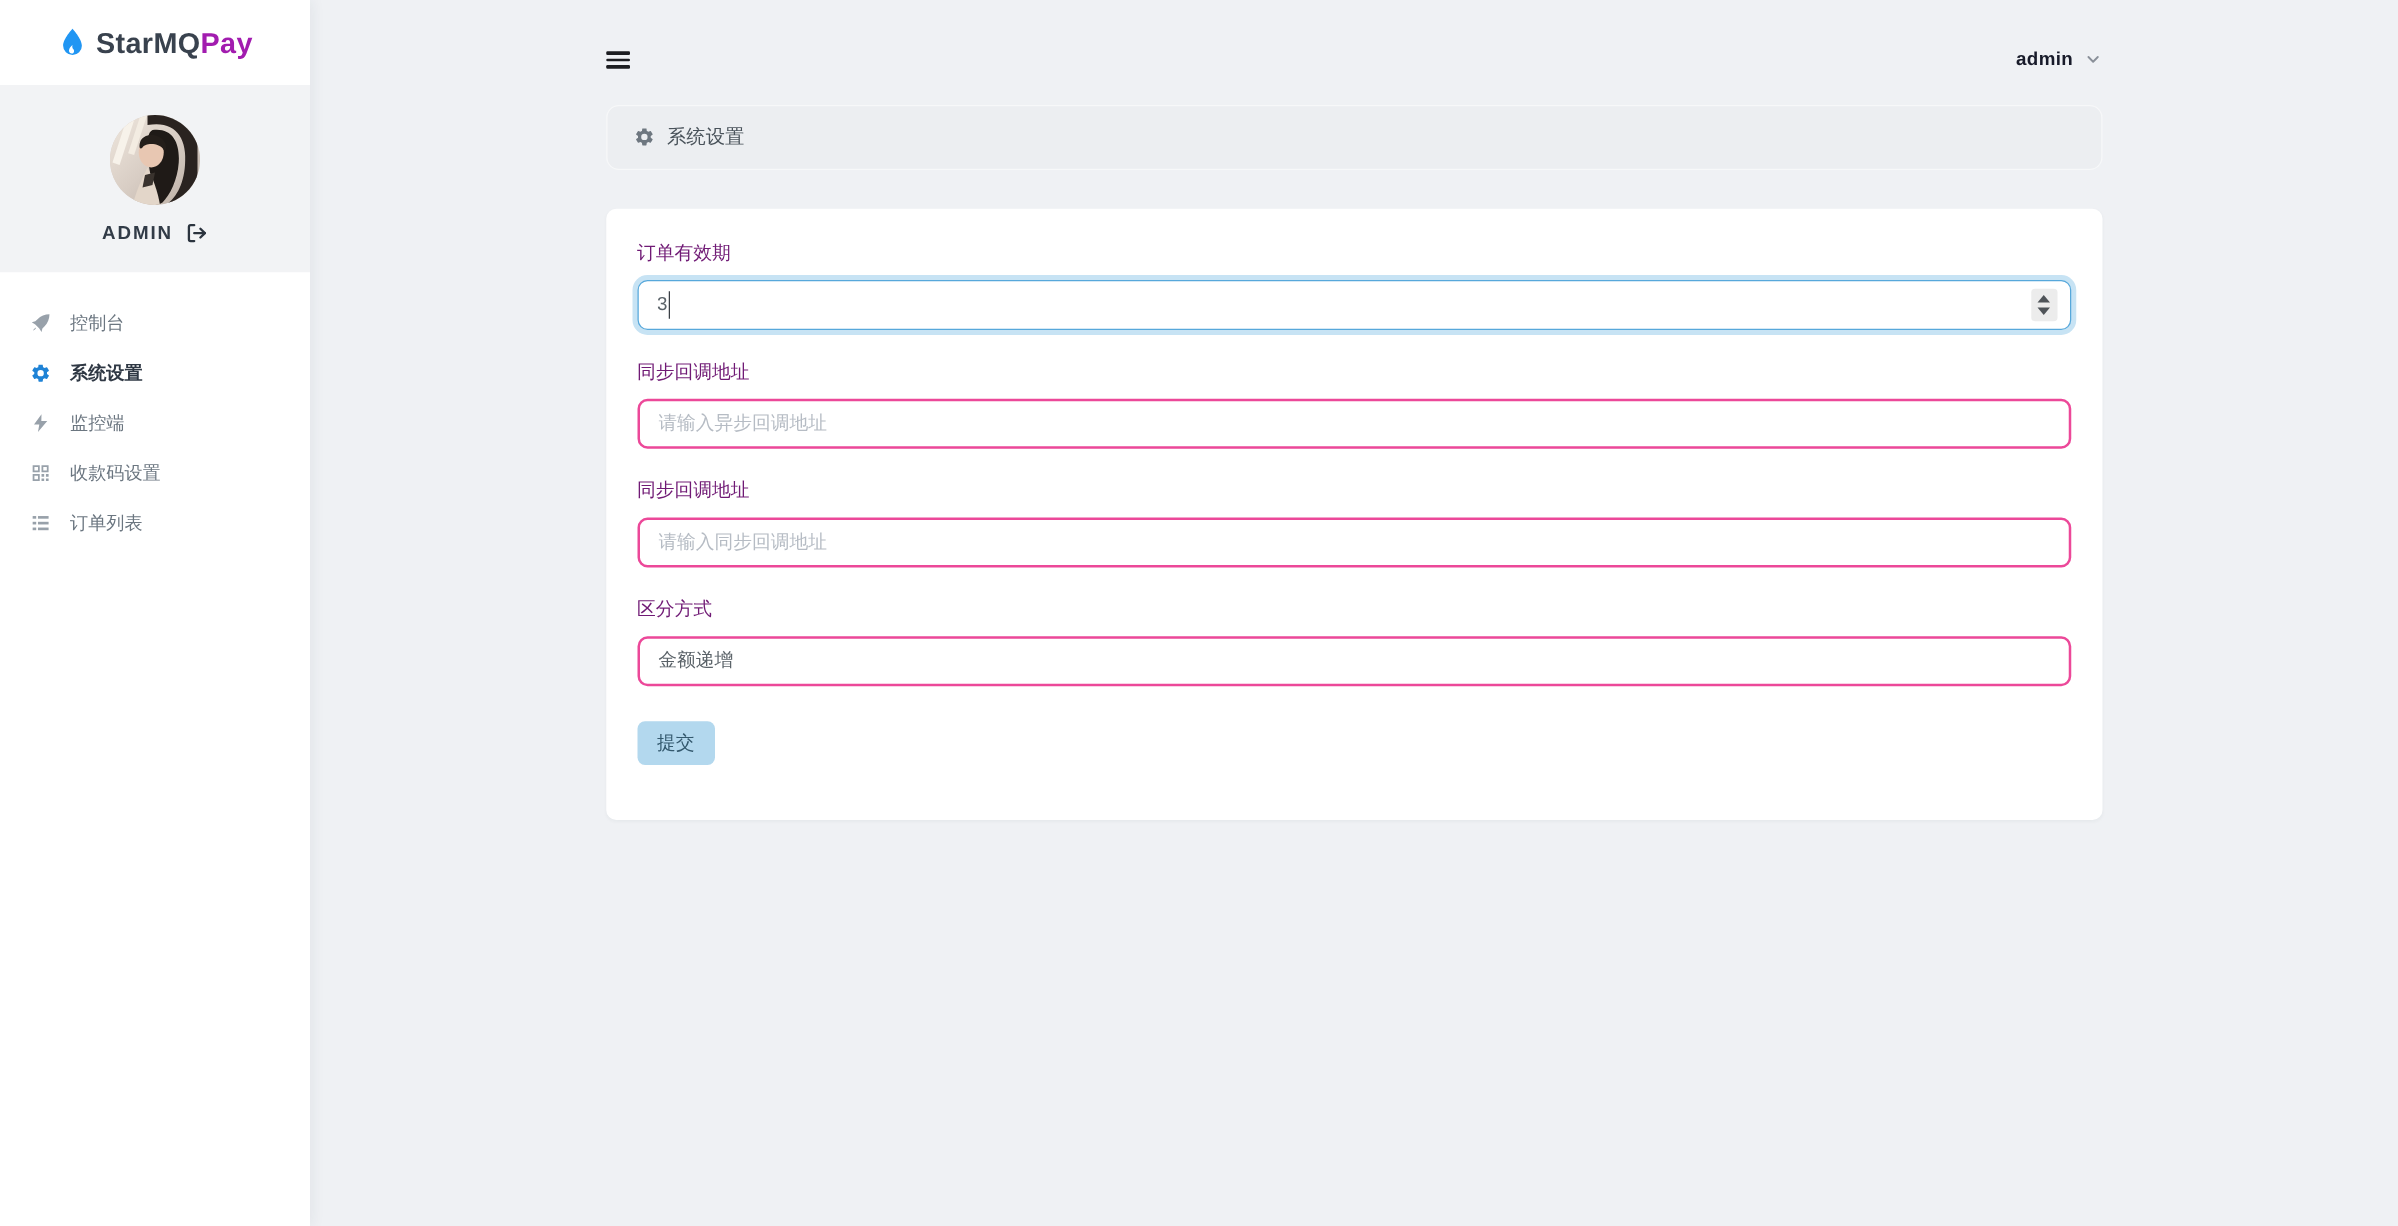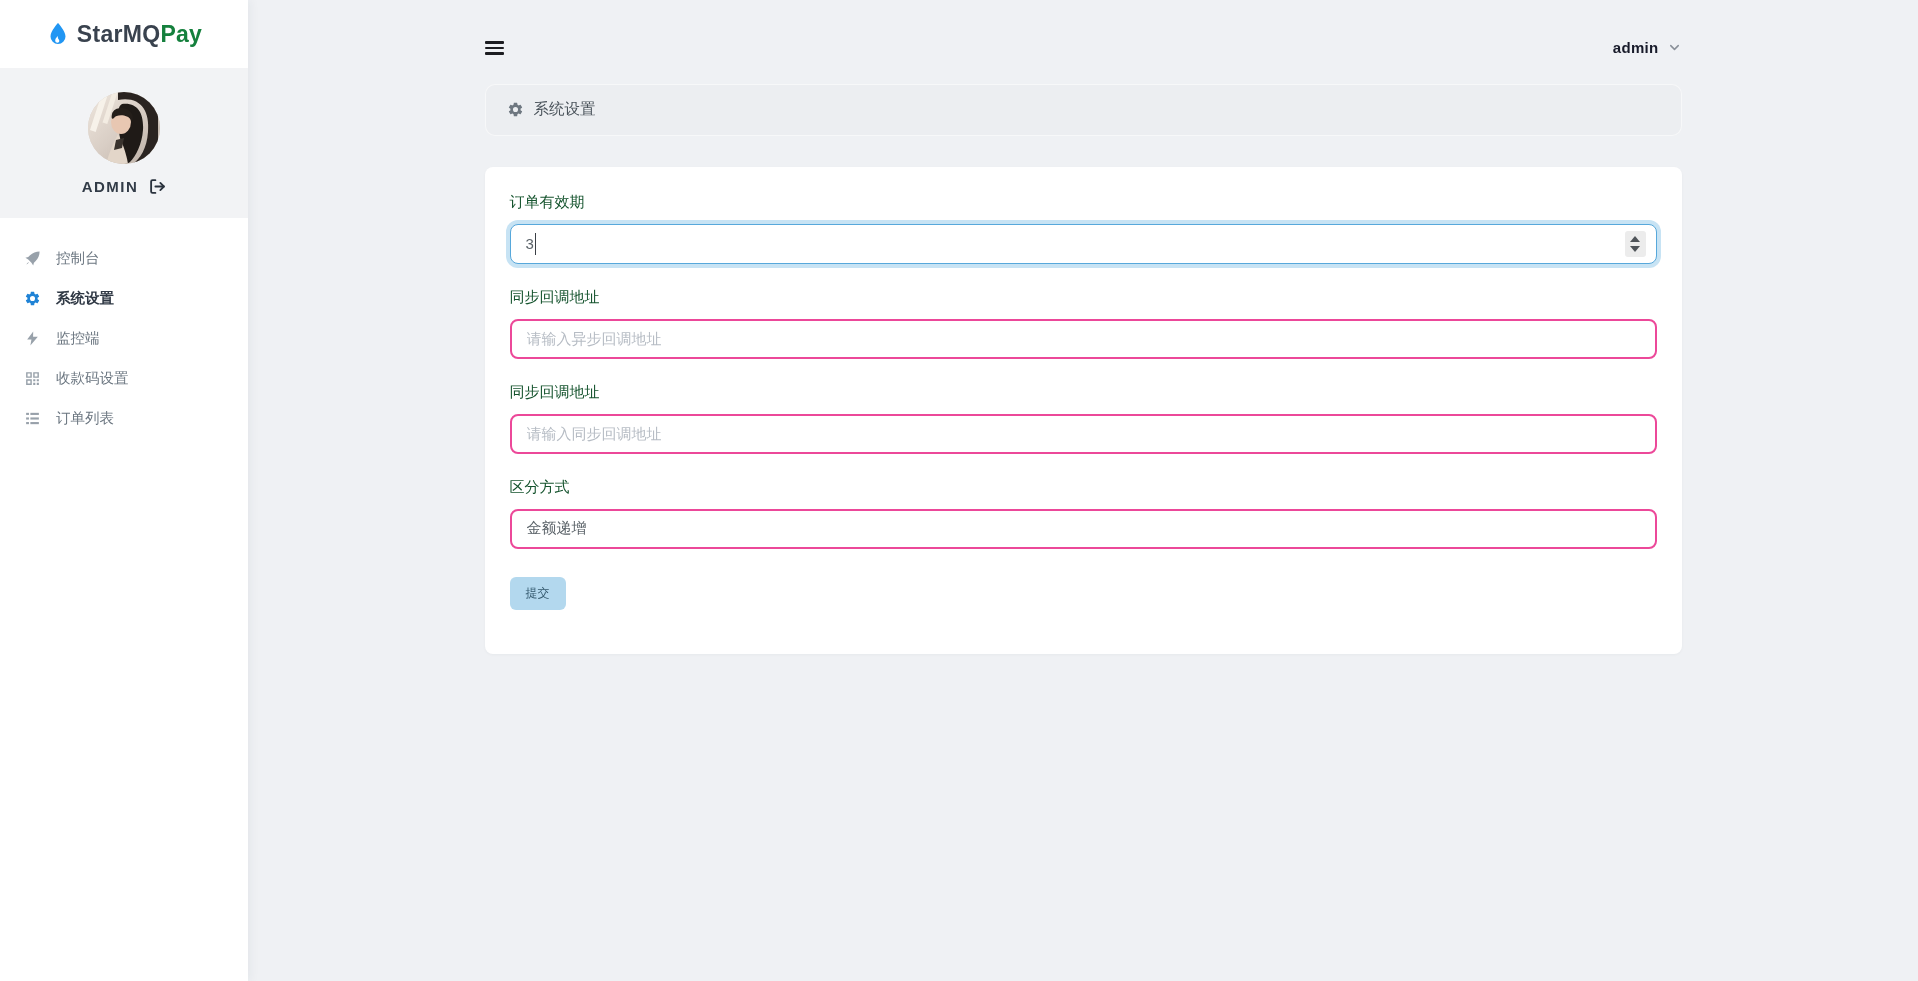--- a/index.html
+++ b/index.html
@@ -15,21 +15,21 @@
     position: fixed; left: 0; top: 0; width: 248px; height: 981px;
     background: #ffffff;
     box-shadow: 2px 0 10px rgba(40,50,70,.06);
     z-index: 10;
   }
   .brand {
     height: 68px; display: flex; align-items: center; justify-content: center;
     gap: 7px; background: #ffffff;
   }
   .brand-text { font-size: 23px; font-weight: bold; letter-spacing: .3px; color: #39424e; }
-  .brand-text .accent { color: #15803d; }
+  .brand-text .accent { color: #a21caf; }
   .profile {
     height: 150px; background: #f2f3f5;
     display: flex; flex-direction: column; align-items: center; justify-content: center;
   }
   .avatar {
     width: 72px; height: 72px; border-radius: 50%; overflow: hidden;
     background: #d9cfc7; margin-bottom: 14px;
   }
   .profile-row { display: flex; align-items: center; gap: 11px; }
   .profile-name { font-size: 15px; font-weight: bold; letter-spacing: 1.5px; color: #323b47; }
@@ -58,21 +58,21 @@
     border: 1px solid rgba(255,255,255,.6);
   }
   .page-title { font-size: 15.5px; color: #49525a; }
 
   .card {
     margin-top: 31px; background: #ffffff; border-radius: 8px;
     padding: 26px 25px 44px 25px;
     box-shadow: 0 1px 3px rgba(30,40,60,.04);
   }
   .form-group { margin-bottom: 24px; }
-  .form-label { display: block; font-size: 15px; color: #14532d; margin-bottom: 12px; }
+  .form-label { display: block; font-size: 15px; color: #701a75; margin-bottom: 12px; }
   .input-wrap { position: relative; }
   .text-input {
     width: 100%; height: 40px; border: 2px solid #ec4899; border-radius: 8px;
     padding: 0 15px; font-size: 15px; color: #5a6268; background: #fff;
     font-family: "Liberation Sans", "DejaVu Sans", sans-serif; outline: none;
   }
   .text-input::placeholder { color: #b6bcc4; opacity: 1; }
   .text-input.focused {
     border: 1.5px solid #57a8db;
     box-shadow: 0 0 0 4px #c7e3f4;
@@ -84,21 +84,21 @@
   .spinner {
     position: absolute; right: 11px; top: 7px; width: 21px; height: 26px;
     background: #ececec; border-radius: 3px; cursor: pointer;
     display: flex; flex-direction: column; align-items: center; justify-content: center; gap: 4px;
   }
   .spin-up { width: 0; height: 0; border-left: 5px solid transparent; border-right: 5px solid transparent; border-bottom: 6px solid #4f5459; }
   .spin-down { width: 0; height: 0; border-left: 5px solid transparent; border-right: 5px solid transparent; border-top: 6px solid #4f5459; }
 
   .submit-btn {
     margin-top: 28px; display: inline-block; border: none; cursor: pointer;
-    background: #b3d8ee; color: #34596e; font-size: 12px;
+    background: #b3d8ee; color: #34596e; font-size: 15px;
     padding: 8px 16px; border-radius: 6px;
     font-family: "Liberation Sans", "DejaVu Sans", sans-serif;
   }
 </style>
 </head>
 <body>
 
 <aside class="sidebar">
 
   <div class="brand">

